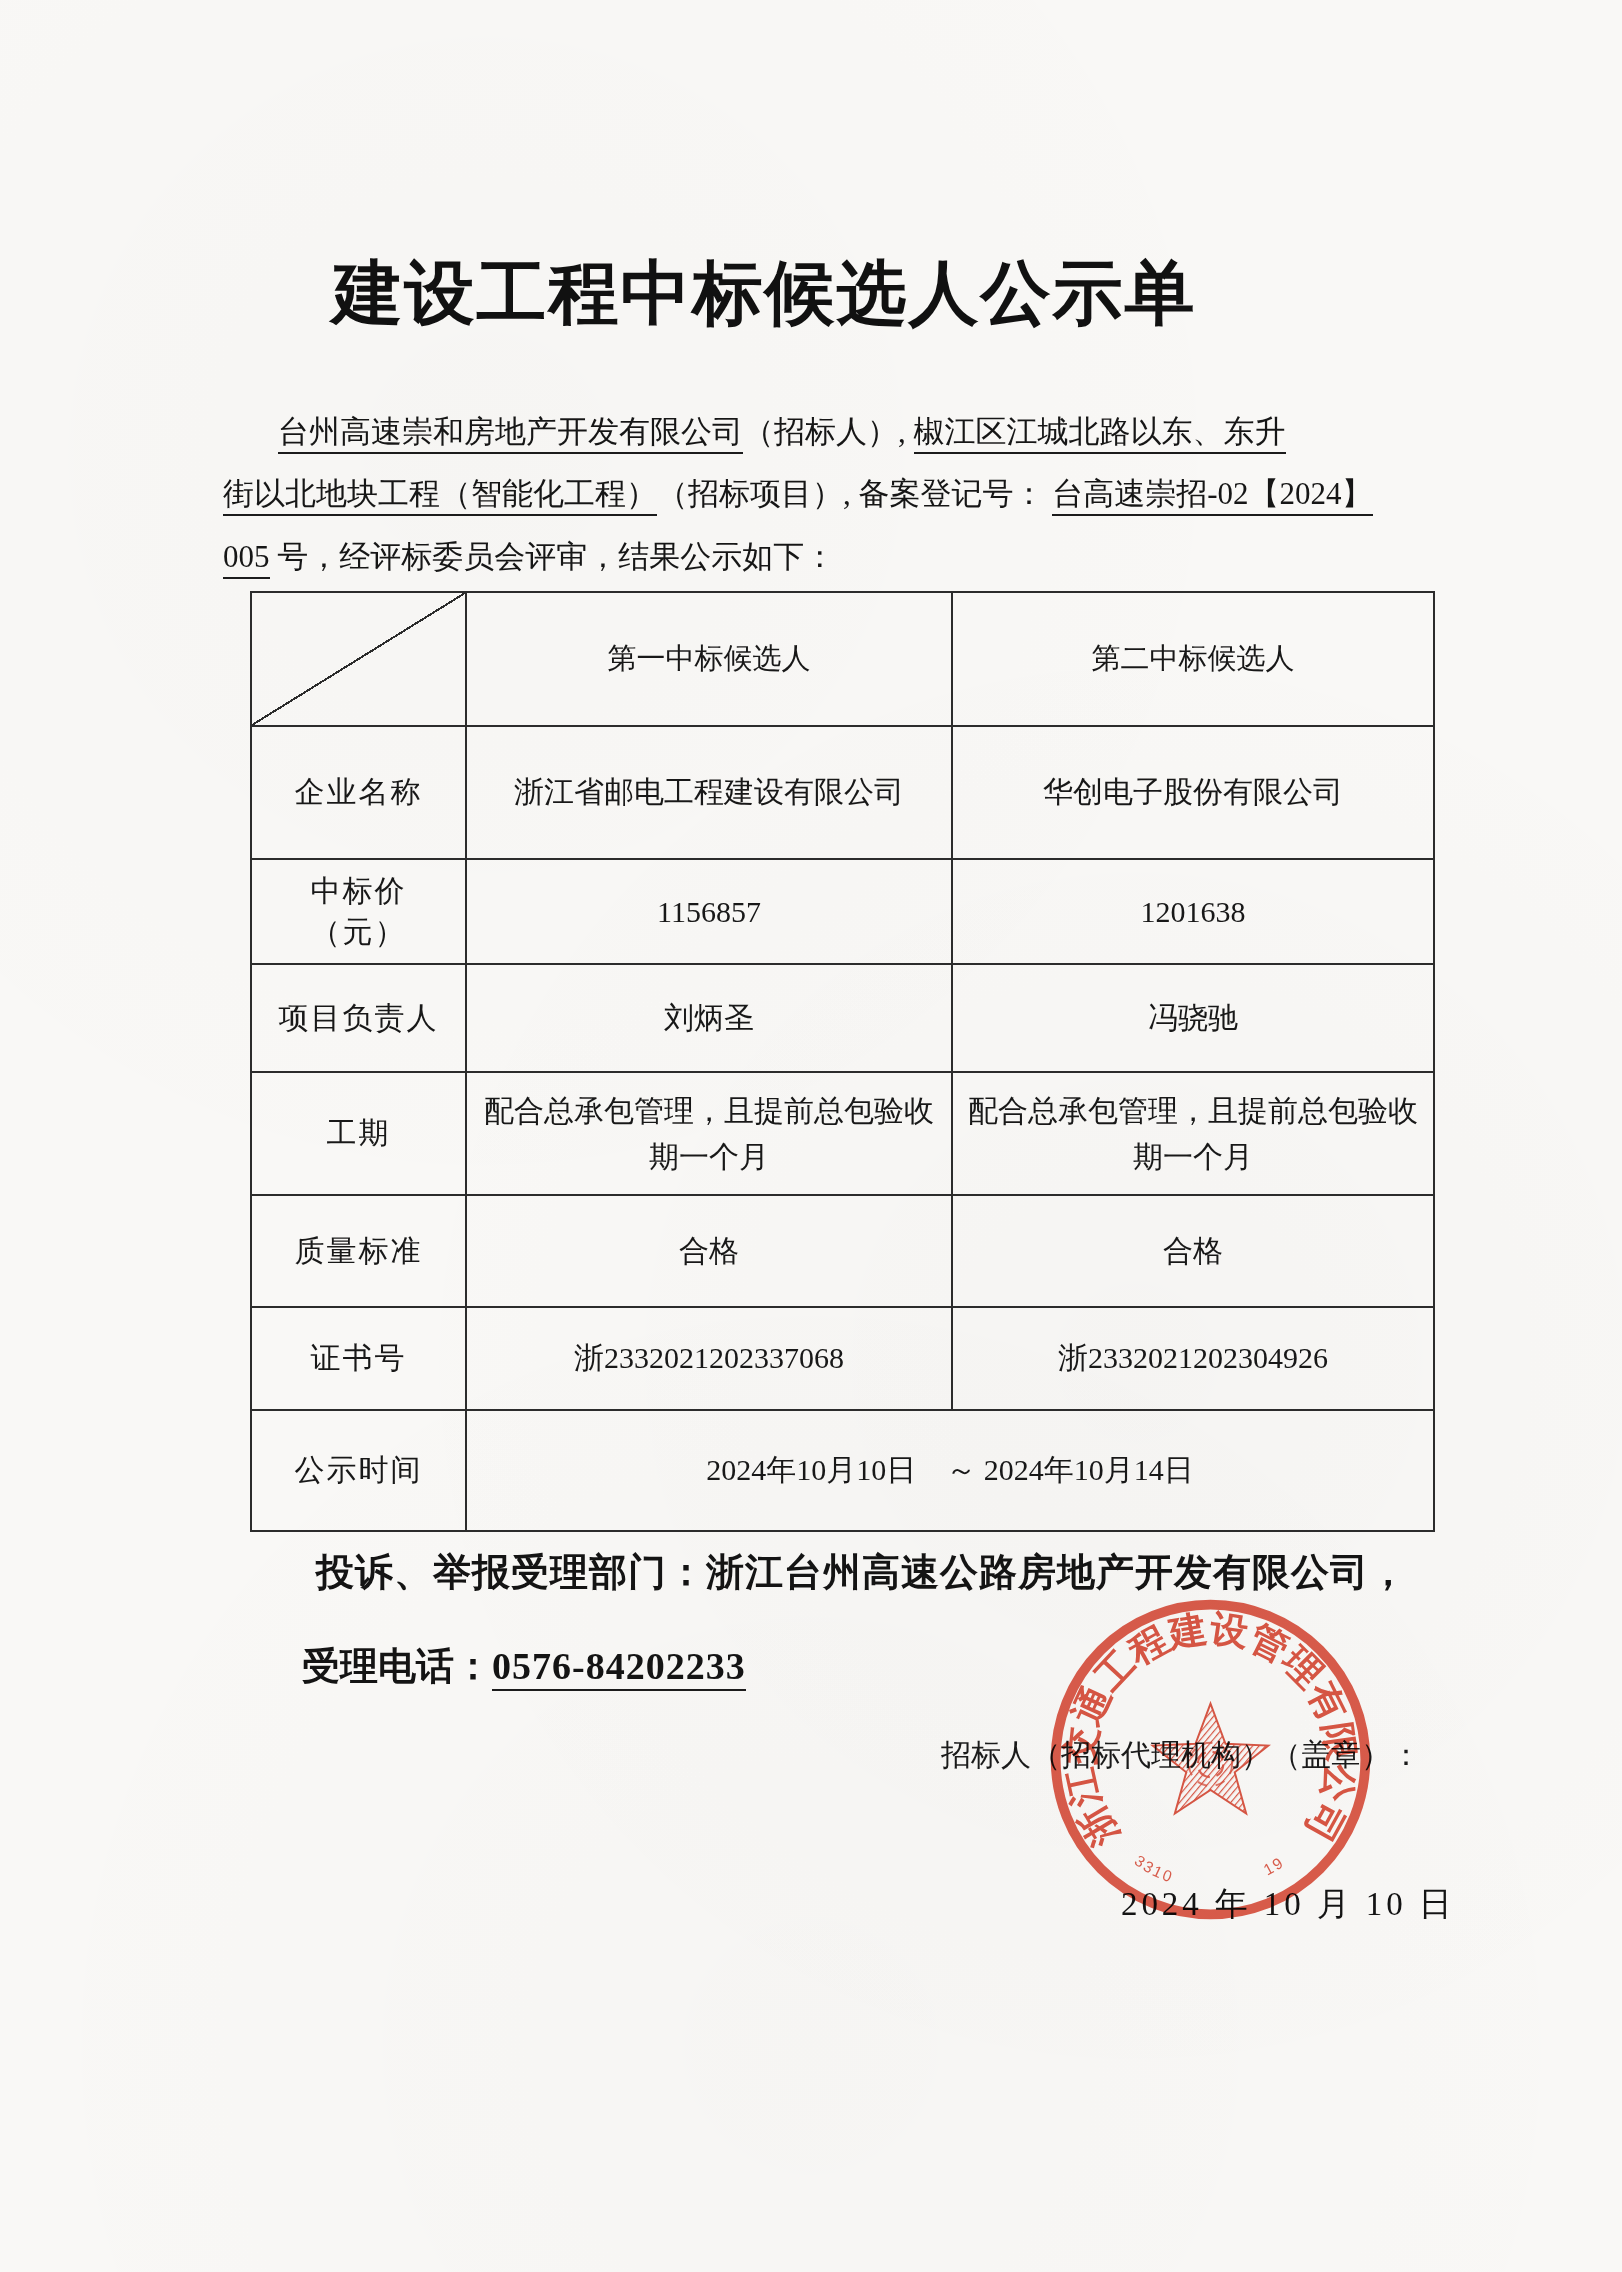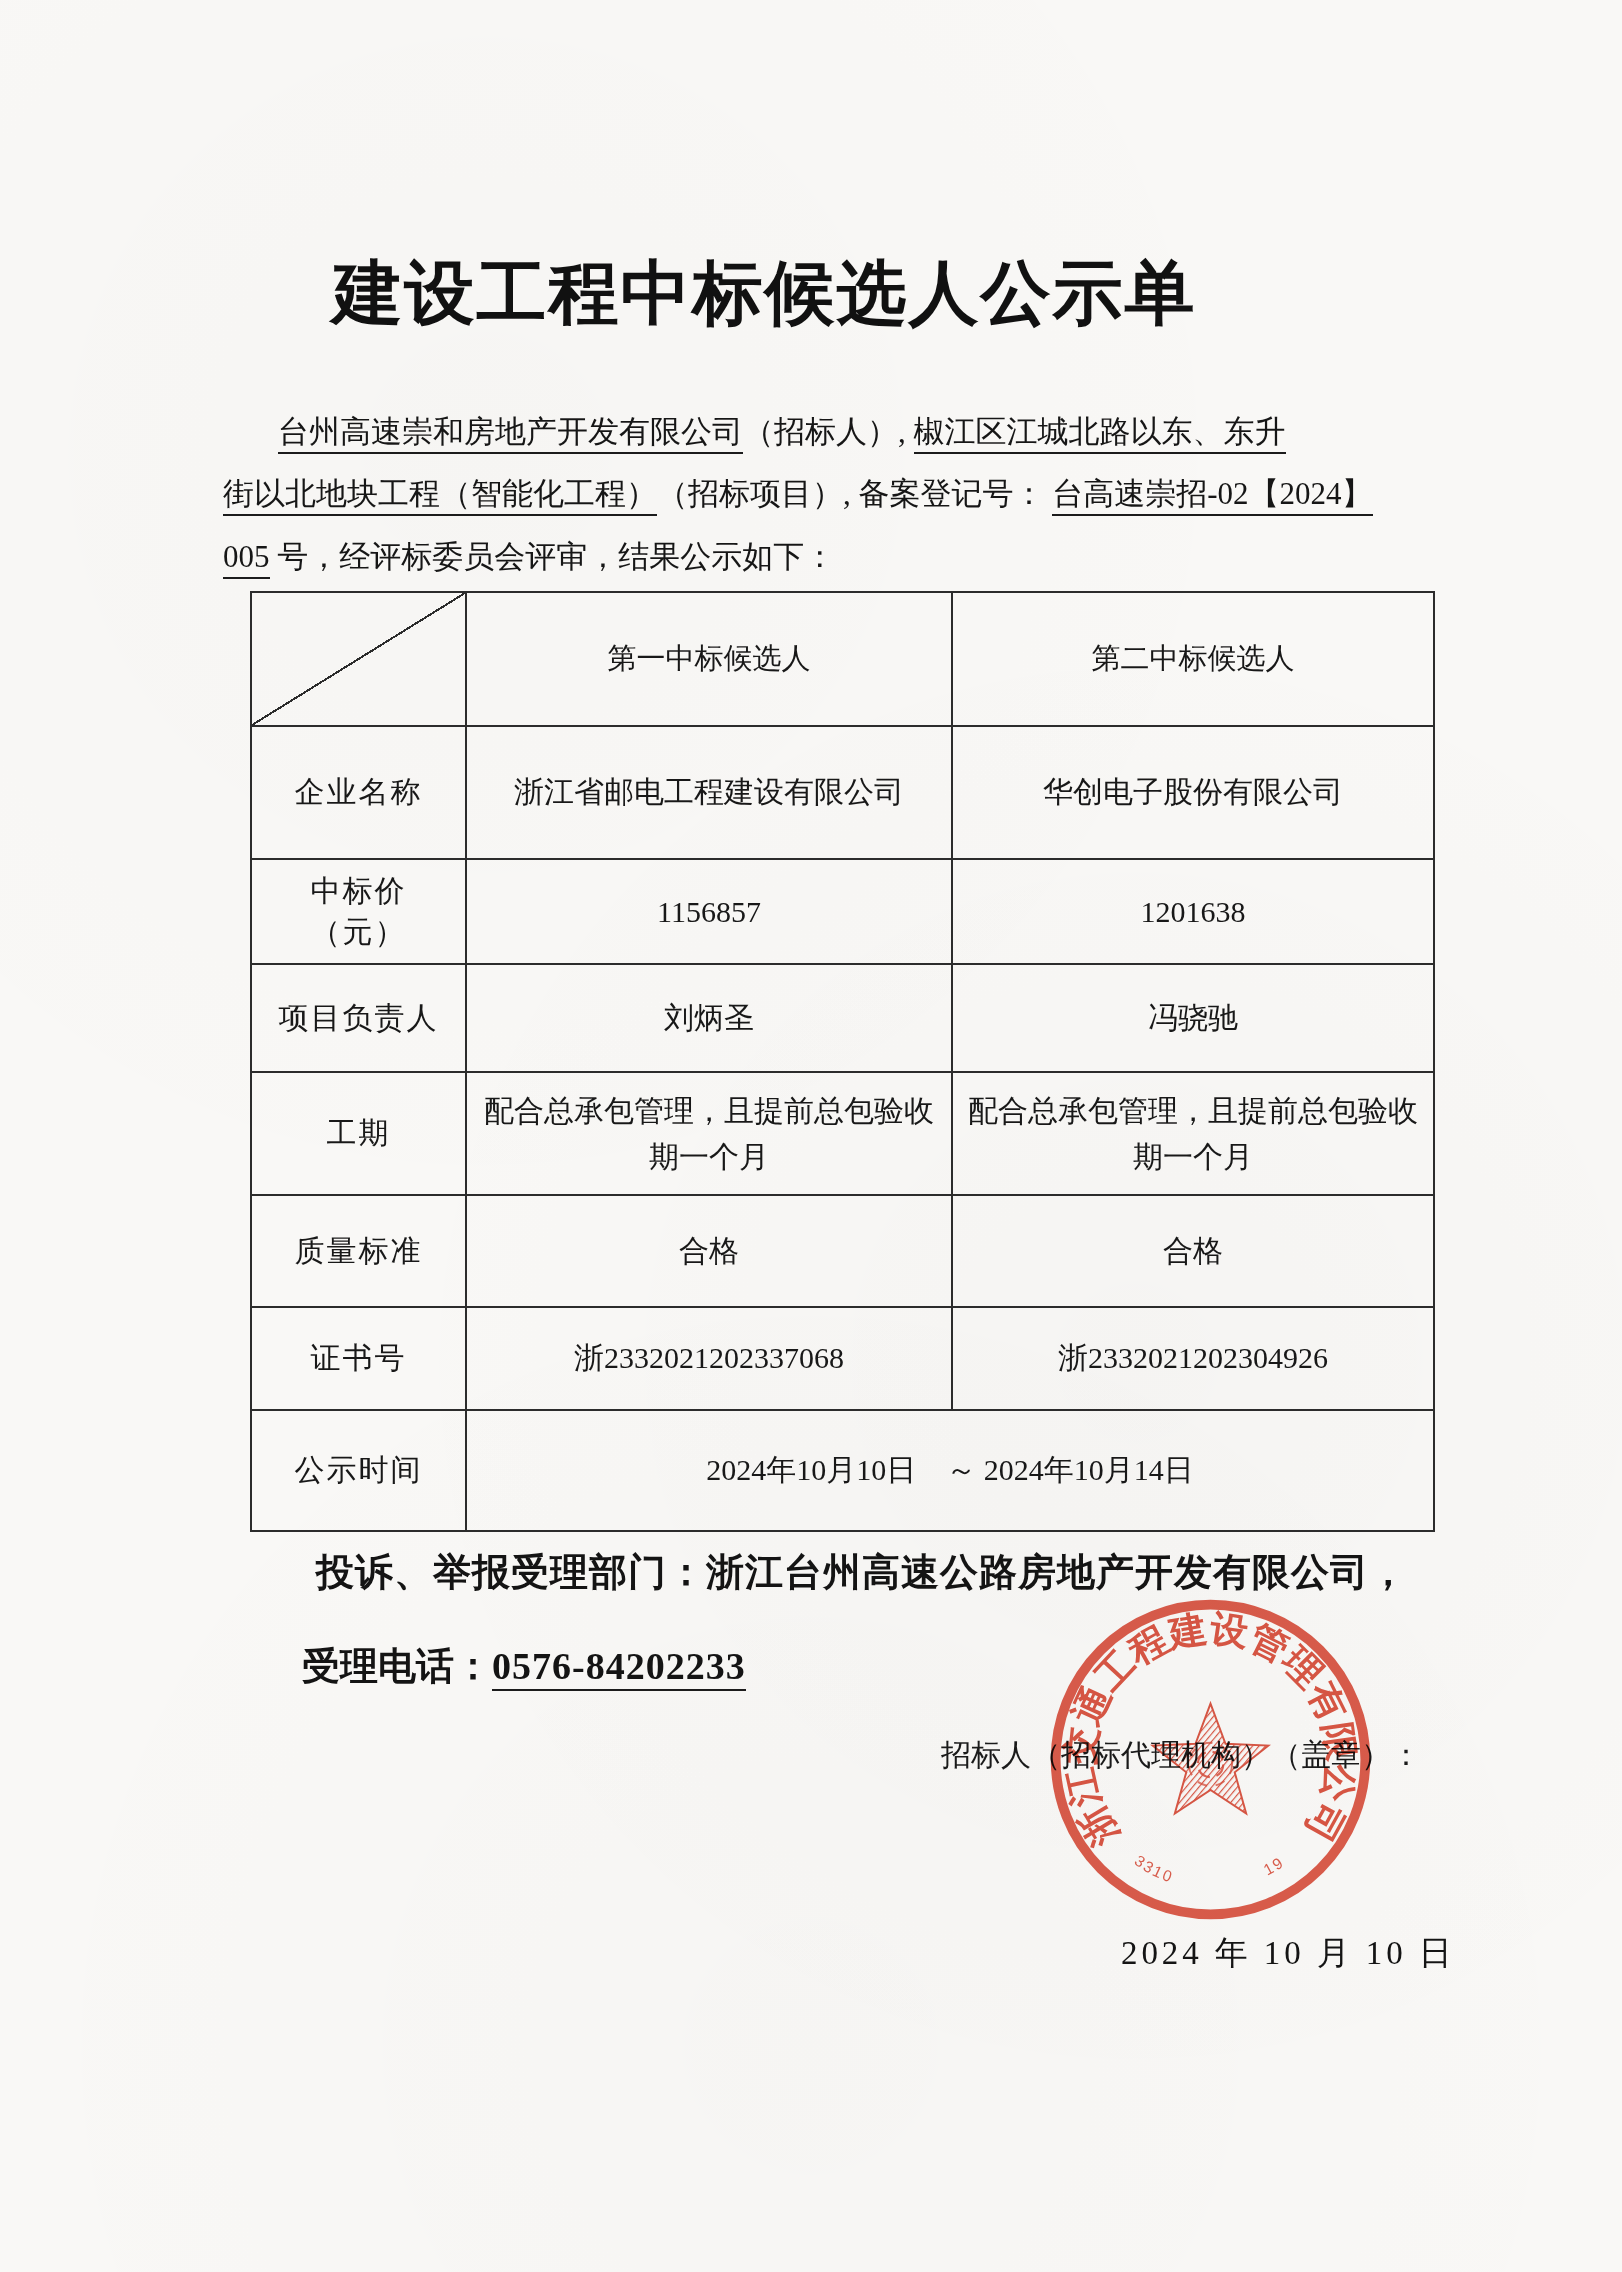--- a/index.html
+++ b/index.html
@@ -66,21 +66,21 @@
   .phone{
     position:absolute; left:302px; top:1641px;
     font-size:38px; font-weight:600; color:#141414; white-space:nowrap;
   }
   .phone .num{ border-bottom:2.9px solid #1c1c1c; padding-bottom:2px; letter-spacing:1px; }
   .signline{
     position:absolute; left:941px; top:1735px;
     font-size:30px; color:#1a1a1a; white-space:nowrap; z-index:3;
   }
   .dateline{
-    position:absolute; left:1121px; top:1931px;
+    position:absolute; left:1121px; top:1882px;
     font-size:33px; letter-spacing:3.9px; color:#141414; white-space:nowrap; z-index:3;
   }
   .seal{
     position:absolute; left:1039px; top:1588px; width:343px; height:343px;
     mix-blend-mode:multiply; z-index:4; opacity:0.92;
   }
 </style>
 </head>
 <body>
 

